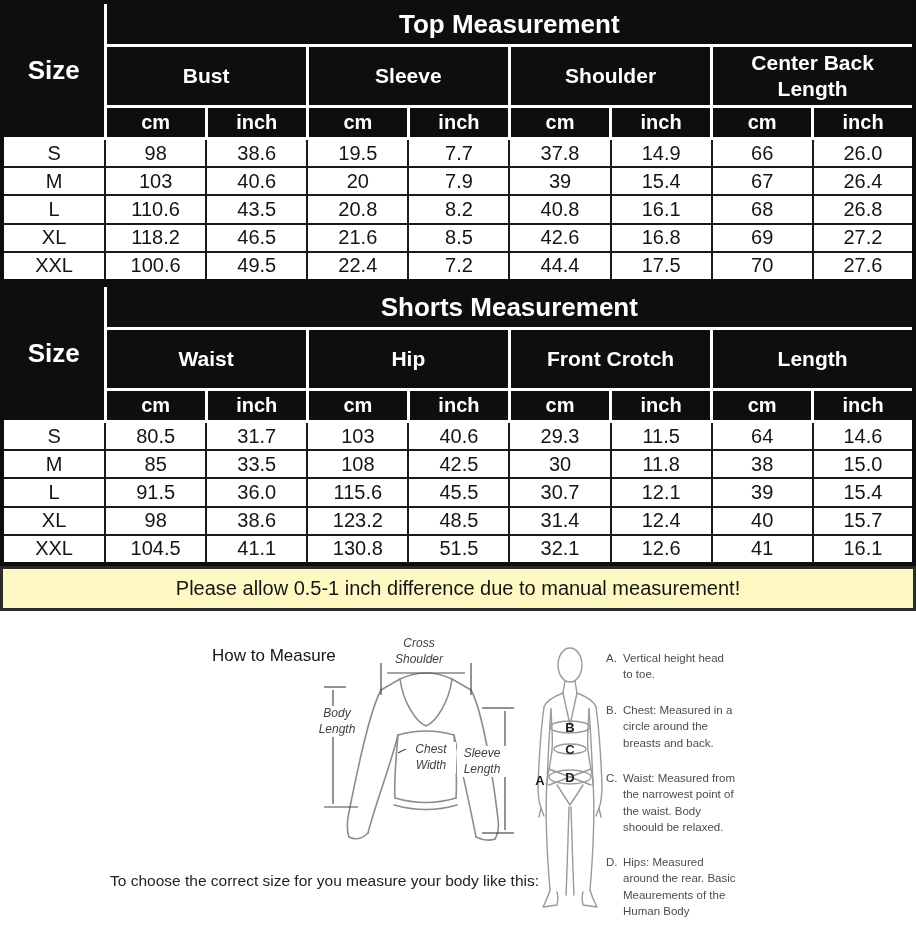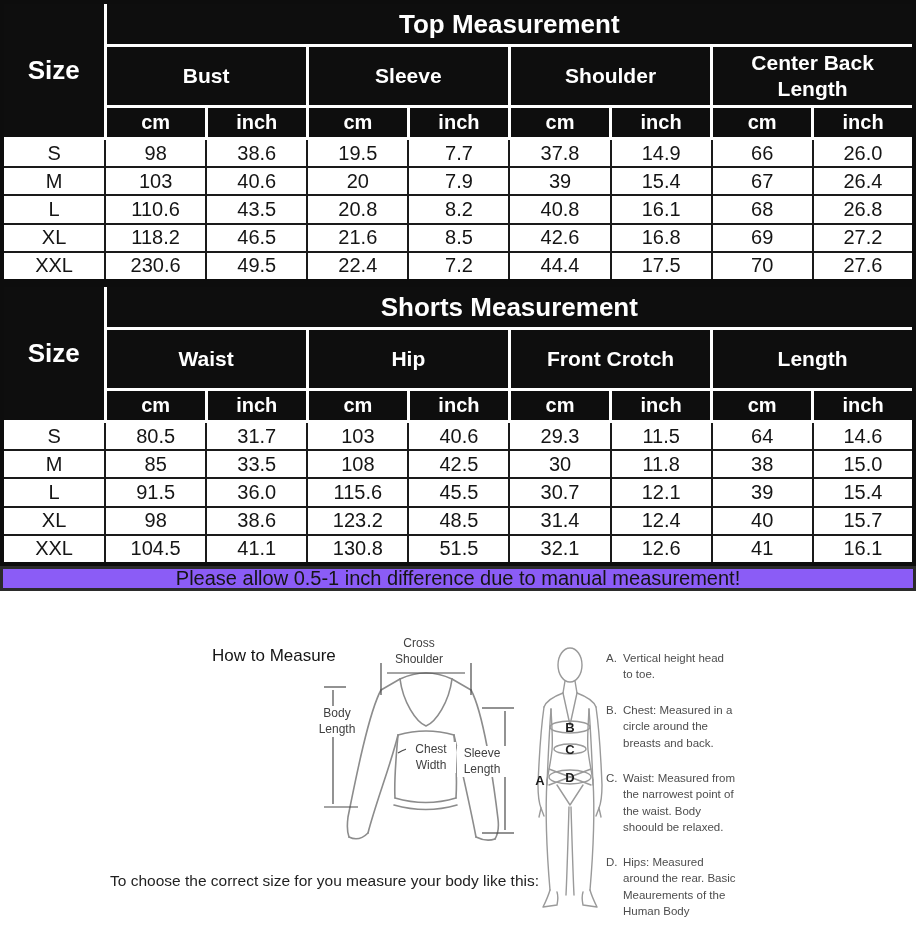--- a/index.html
+++ b/index.html
@@ -21,32 +21,32 @@
     text-align:center;vertical-align:middle;font-size:20px;padding:0;
   }
   th.t-title{height:40px;font-size:26px}
   th.t-group{height:58px;font-size:21px;line-height:1.25;padding:0 14px}
   th.t-unit{height:29px;font-size:20px}
   th.t-size{font-size:26px}
   col.col-size{width:103px}
   col.col-val{width:101px}
   
   .note-box{
-    width:916px;height:25px;border:3px solid #2b2b2b;box-sizing:border-box;
+    width:916px;height:45px;border:3px solid #2b2b2b;box-sizing:border-box;
     display:flex;align-items:center;justify-content:center;
-    font-size:20px;color:#151515;background:#8b5cf6;
+    font-size:20px;color:#151515;background:#fef9c3;
   }
   
   .measure-section{position:absolute;left:0;top:612px;width:916px;height:330px;background:#fff}
   .htm-title{position:absolute;left:212px;top:34px;font-size:17px;font-weight:normal;color:#151515}
   .shirt-svg{position:absolute;left:300px;top:15px}
   .figure-svg{position:absolute;left:533px;top:33px}
   .diag-label{
     position:absolute;font-size:12px;line-height:1.3;color:#3f3f3f;
-    text-align:center;background:#fff;padding:0 1px;
+    text-align:center;background:#fff;padding:0 1px;font-style:italic;
   }
   .lbl-cross{left:384px;top:24px;width:68px}
   .lbl-body{left:314px;top:94px;width:44px}
   .lbl-chest{left:406px;top:130px;width:48px}
   .lbl-sleeve{left:457px;top:134px;width:48px}
   .instr-item{
     position:absolute;left:606px;width:130px;display:flex;gap:3px;
     font-size:11.5px;line-height:1.42;color:#4d4d4d;
   }
   .instr-key{flex:0 0 14px}
@@ -134,21 +134,21 @@
     <td>46.5</td>
     <td>21.6</td>
     <td>8.5</td>
     <td>42.6</td>
     <td>16.8</td>
     <td>69</td>
     <td>27.2</td>
   </tr>
   <tr>
     <td>XXL</td>
-    <td>230.6</td>
+    <td>100.6</td>
     <td>49.5</td>
     <td>22.4</td>
     <td>7.2</td>
     <td>44.4</td>
     <td>17.5</td>
     <td>70</td>
     <td>27.6</td>
   </tr>
 </tbody>
   </table>

